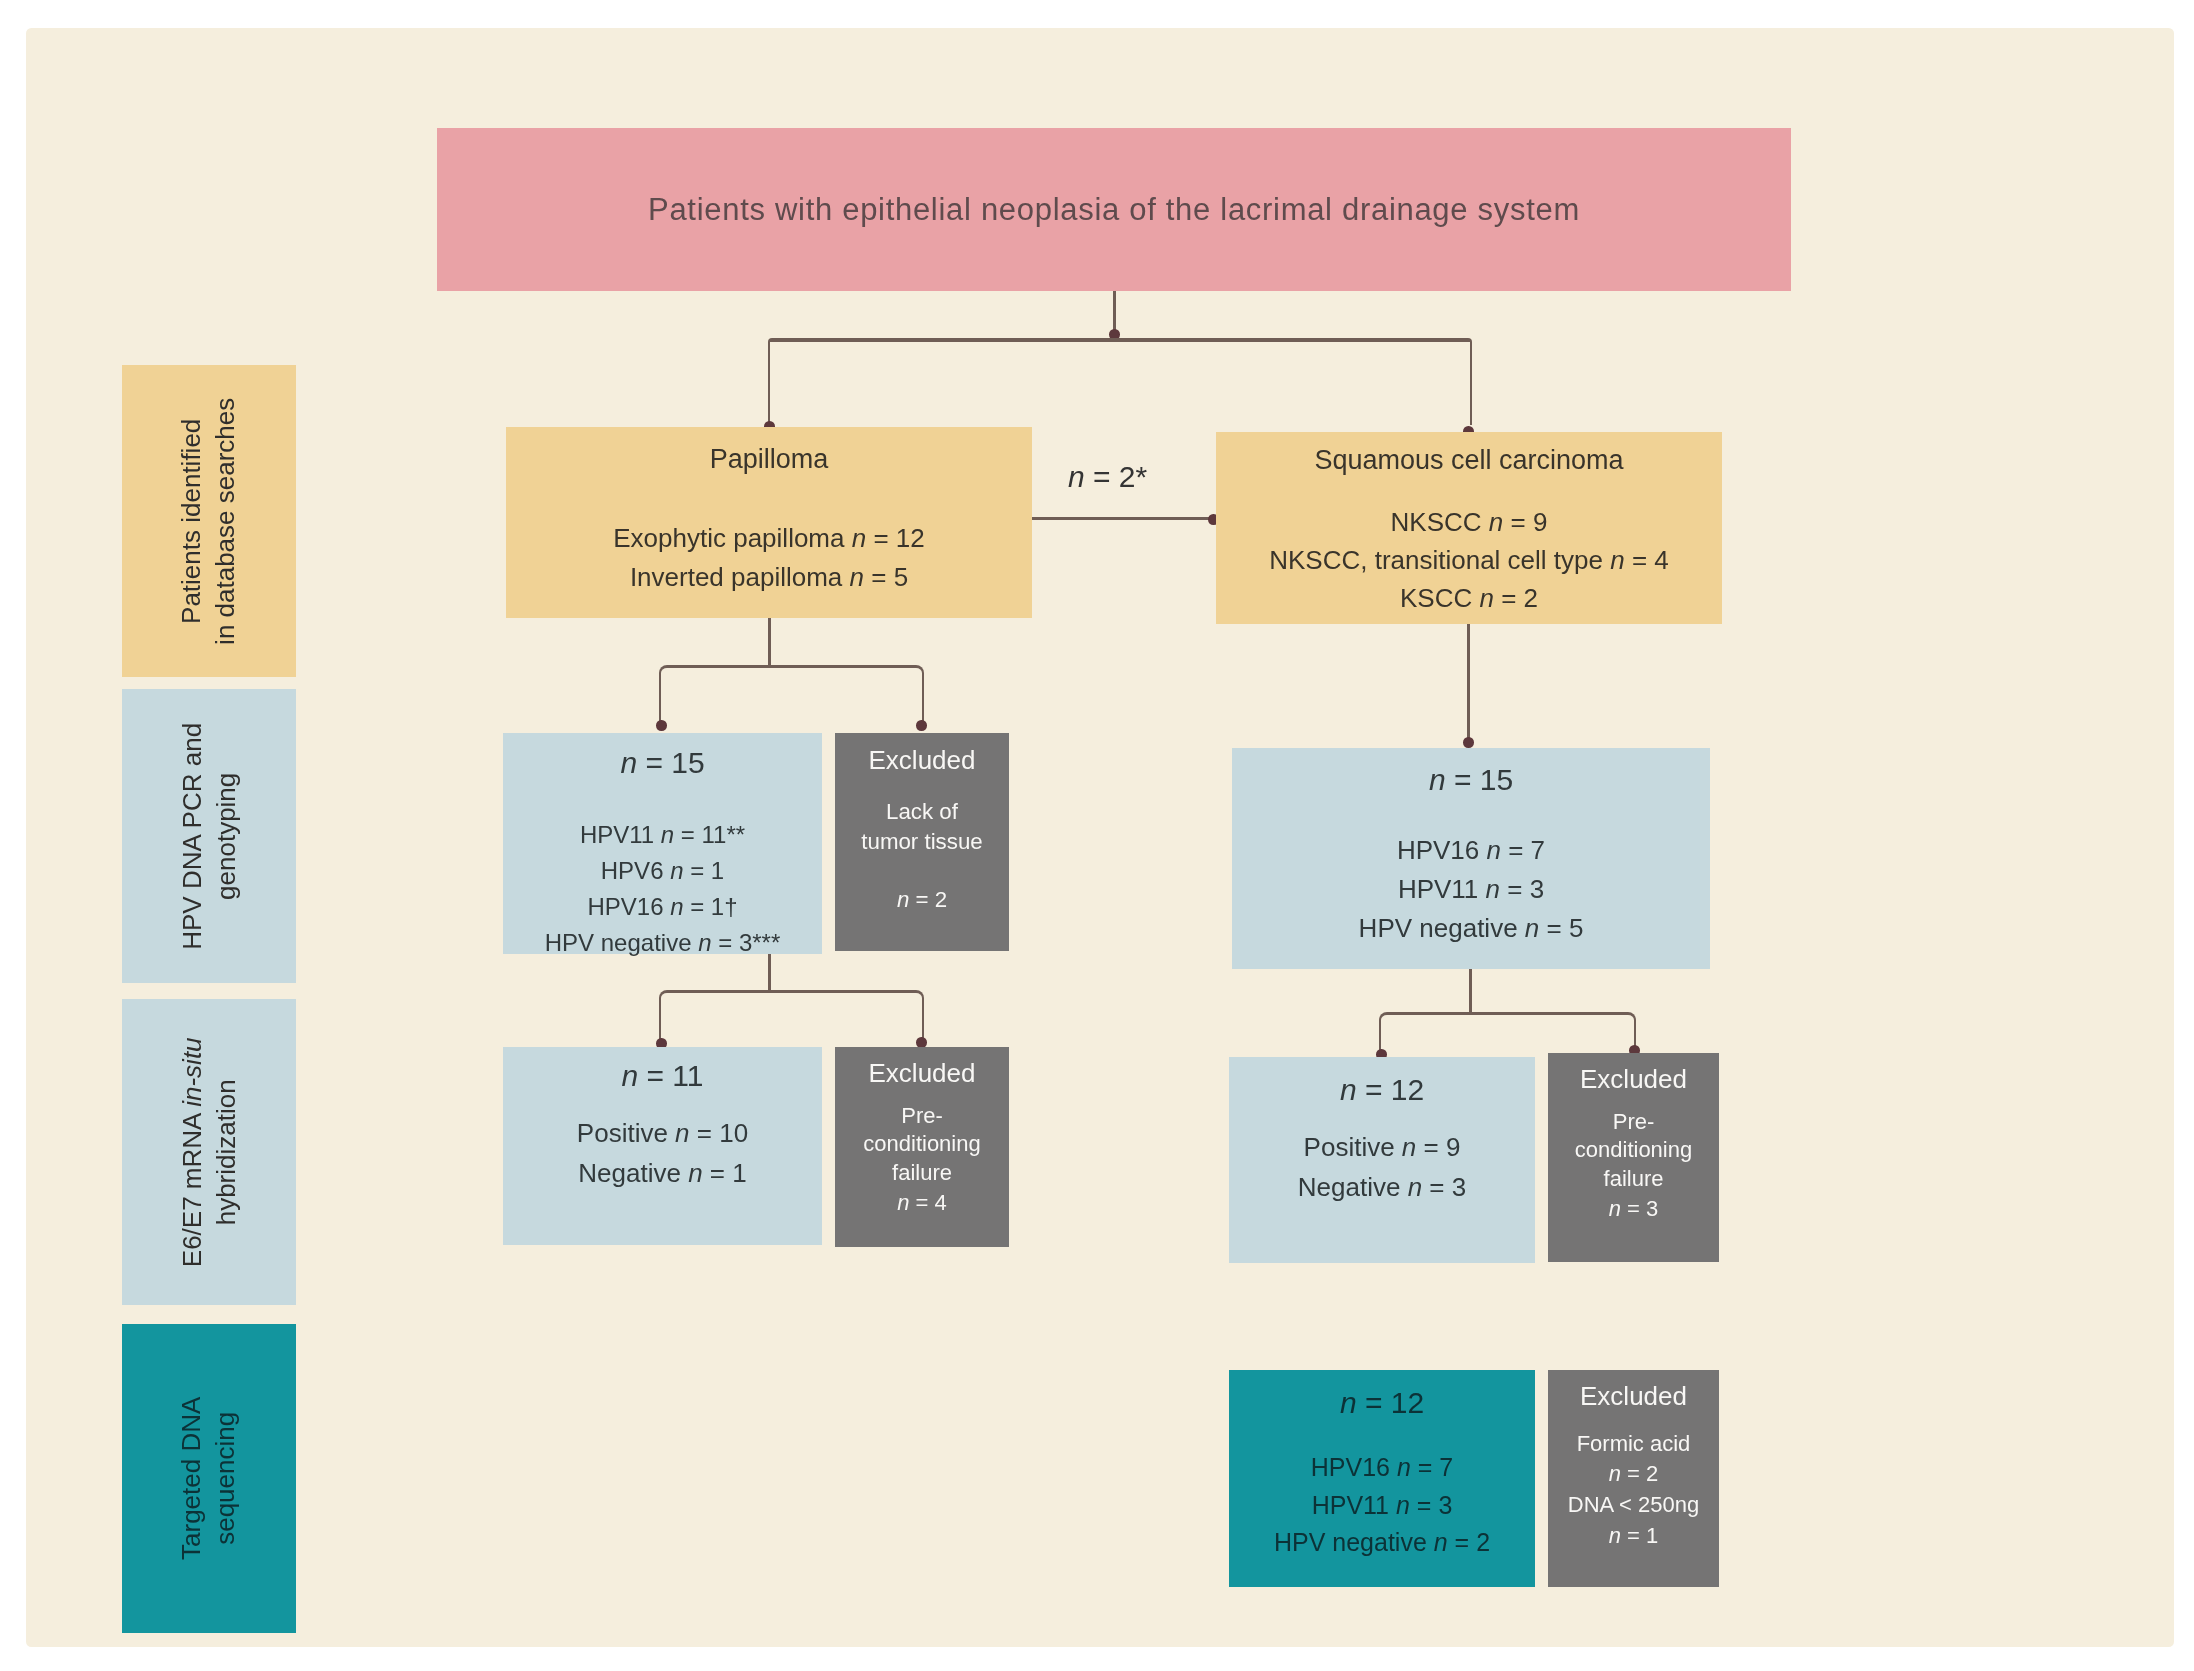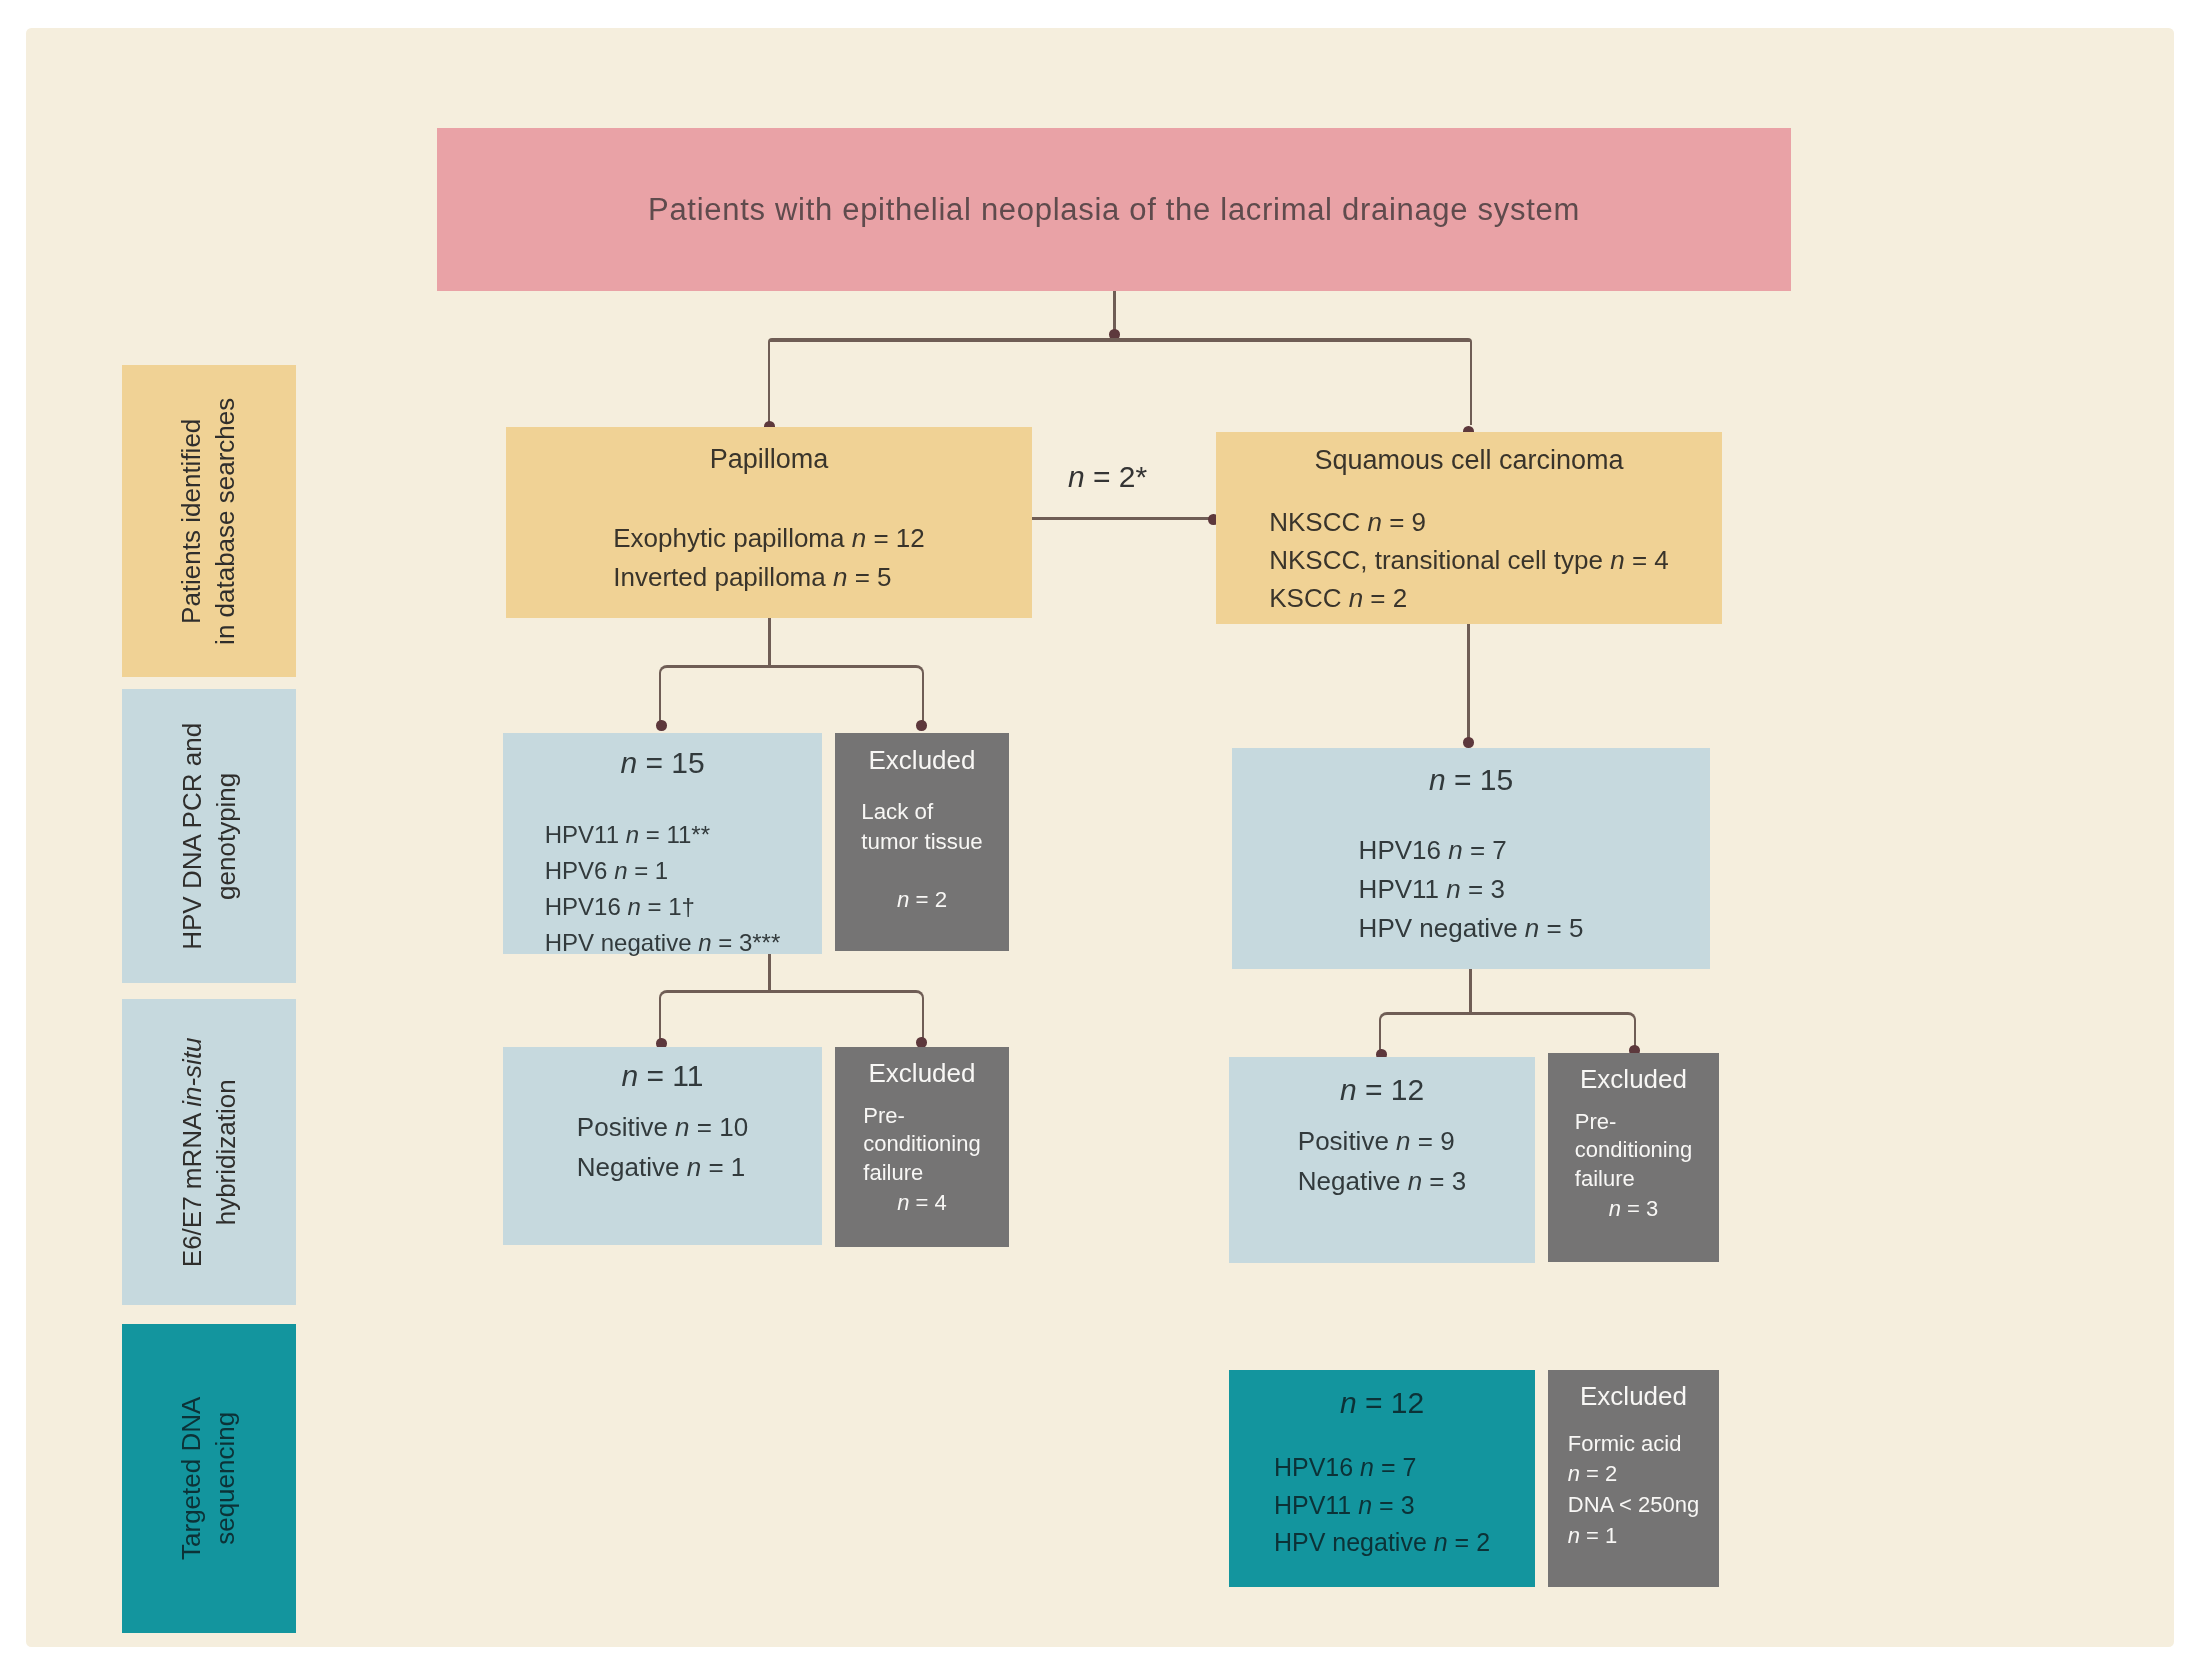--- a/index.html
+++ b/index.html
@@ -10,21 +10,21 @@
   }
   html,body{margin:0;padding:0;background:var(--page);}
   #canvas{
     position:relative;width:2194px;height:1672px;background:var(--page);
     font-family:"Liberation Sans","DejaVu Sans",sans-serif;overflow:hidden;
   }
   #panel{position:absolute;left:26px;top:28px;right:20px;bottom:25px;background:var(--panel);border-radius:5.3px;}
   em{font-style:italic;}
 
   
-  .box{position:absolute;display:flex;flex-direction:column;align-items:center;box-sizing:border-box;}
+  .box{position:absolute;display:flex;flex-direction:column;align-items:center;text-align:center;box-sizing:border-box;}
   .orangebg{background:var(--orange);color:var(--text-orange);}
   .bluebg{background:var(--blue);color:var(--text-blue);}
   .graybg{background:var(--gray);color:var(--text-light);}
   .tealbg{background:var(--teal);color:var(--text-teal);}
 
   
   .sbox{position:absolute;left:122px;width:174px;display:flex;align-items:center;justify-content:center;}
   .sbox .rot{transform:rotate(-90deg);white-space:nowrap;font-size:26px;line-height:1.32;text-align:center;color:var(--text-side);}
   #sb1{top:365px;height:312px;background:var(--orange);}
   #sb2{top:689px;height:294px;background:var(--blue);}
@@ -42,21 +42,21 @@
   .box-title{font-size:27px;}
   #pap .body{margin-top:44px;font-size:26px;line-height:1.5;}
   #scc .body{margin-top:28px;font-size:26px;line-height:1.46;}
 
   #pap-hpv{left:503px;top:733px;width:319px;height:221px;padding-top:13px;}
   #pap-hpv .body{margin-top:37px;font-size:24px;line-height:1.5;}
   #scc-hpv{left:1232px;top:748px;width:478px;height:221px;padding-top:14.5px;}
   #scc-hpv .body{margin-top:34px;font-size:26px;line-height:1.5;}
   #pap-ish{left:503px;top:1047px;width:319px;height:198px;padding-top:12px;}
   #scc-ish{left:1229px;top:1057px;width:306px;height:206px;padding-top:16px;}
-  #pap-ish .body,#scc-ish .body{margin-top:14px;font-size:26px;line-height:1.55;}
+  #pap-ish .body,#scc-ish .body{margin-top:20px;font-size:26px;line-height:1.55;}
   #scc-seq{left:1229px;top:1370px;width:306px;height:217px;padding-top:16px;}
   #scc-seq .body{margin-top:29px;font-size:25px;line-height:1.5;}
   .n-top{font-size:30px;}
 
   
   .gx-title{font-size:26px;}
   .gx-line{font-size:22.3px;line-height:1.34;}
   .gx-n{font-size:22.3px;}
   #pap-excl1{left:835px;top:733px;width:174px;height:218px;padding-top:12px;}
   #pap-excl1 .gbody{margin-top:21px;}

